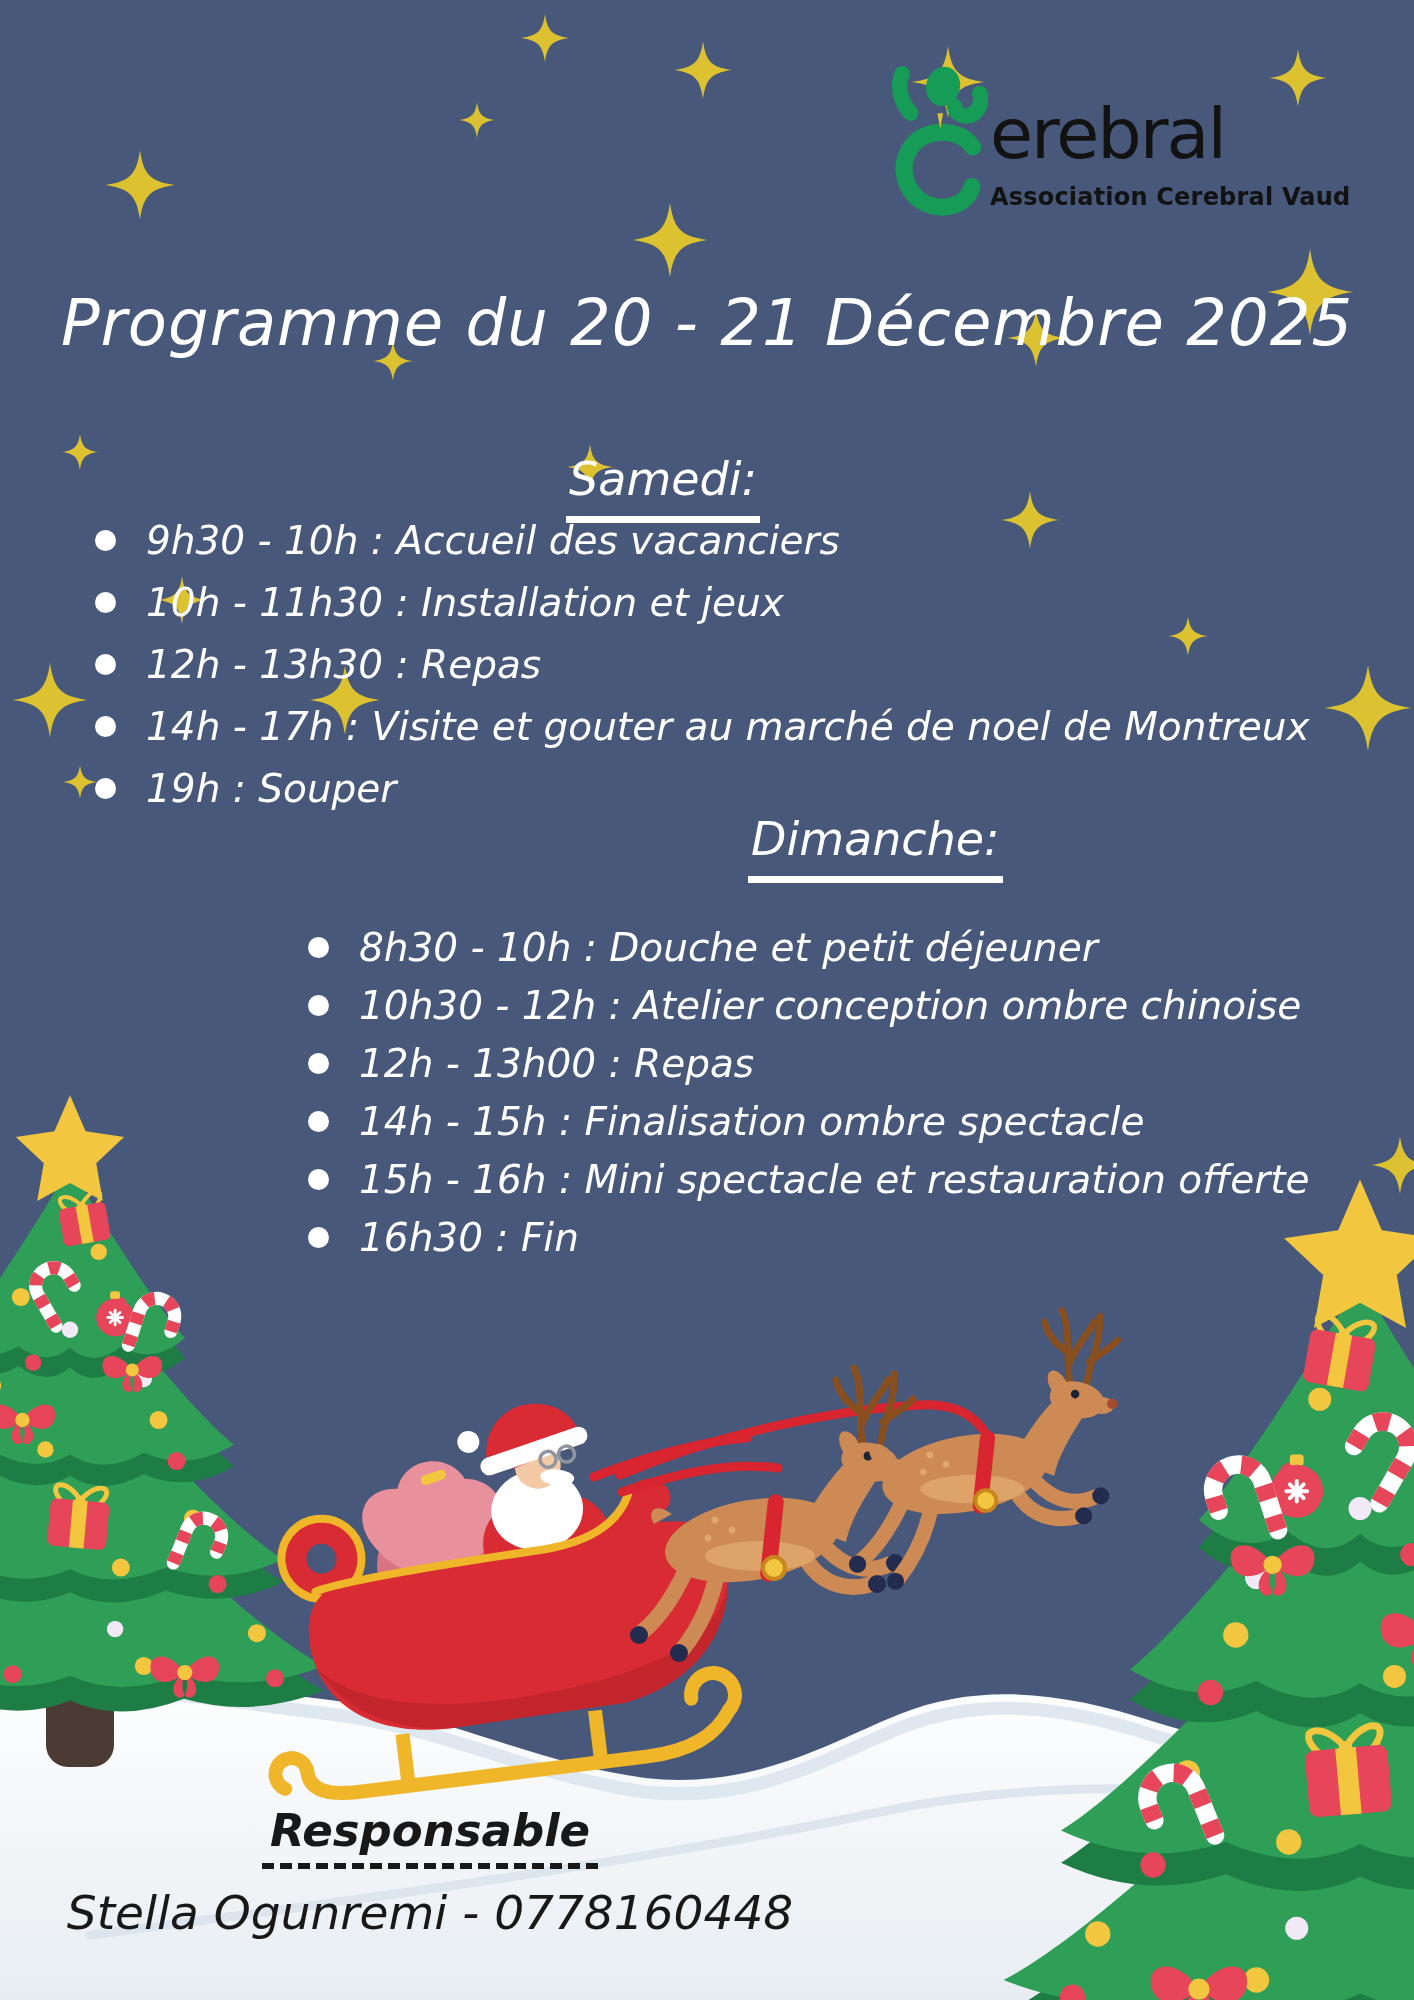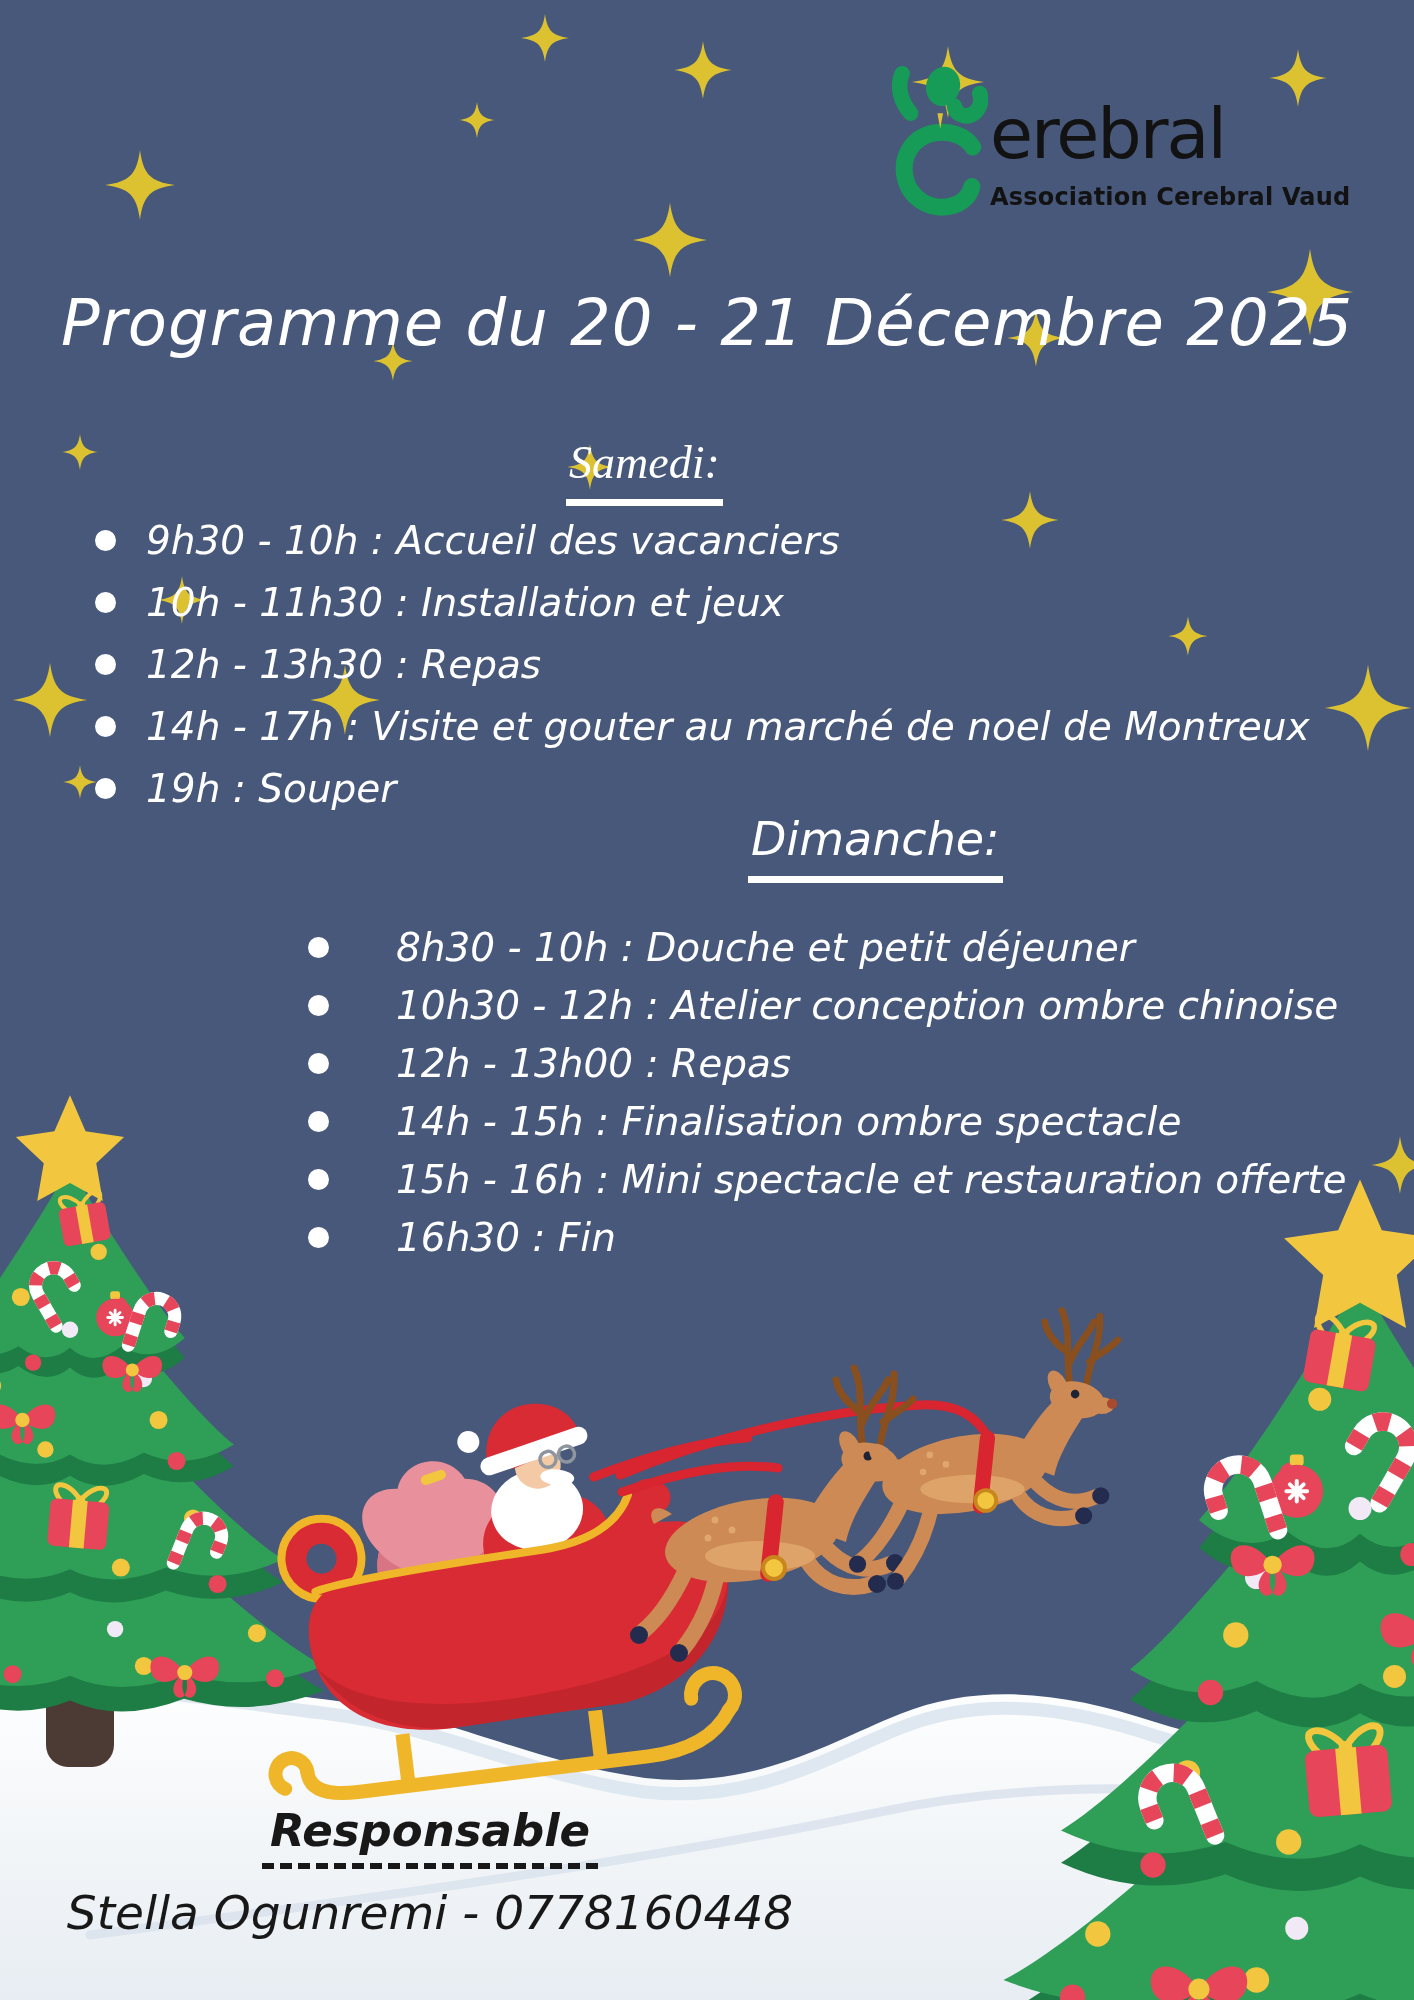--- a/index.html
+++ b/index.html
@@ -35,27 +35,27 @@
   .logo-text{margin-left:2px;}
   .brand{display:block;font-size:70px;line-height:1;letter-spacing:-2px;margin-top:38px;color:var(--logo-text);}
   .assoc{display:block;font-size:24px;font-weight:bold;margin-top:14px;letter-spacing:.2px;color:var(--logo-text);}
 
   
   .title{position:absolute;z-index:2;left:0;top:286px;width:100%;margin:0;text-align:center;
          color:var(--text-light);font-style:italic;font-weight:normal;font-size:64px;letter-spacing:1px;}
   .day-heading{position:absolute;z-index:2;margin:0;color:var(--text-light);
                font-style:italic;font-weight:normal;font-size:46px;}
   .day-heading span{display:inline-block;border-bottom:7px solid var(--text-light);padding:0 3px 10px;}
-  #samedi-heading{left:566px;top:436px;font-family:Liberation Serif, serif;}
+  #samedi-heading{left:566px;top:452px;}
   #dimanche-heading{left:748px;top:812px;}
   .schedule{position:absolute;z-index:2;list-style:none;margin:0;padding:0;}
   #samedi-list{left:95px;top:509px;}
   #samedi-list li{height:62px;}
   #dimanche-list{left:308px;top:918px;}
-  #dimanche-list li{height:58px;gap:37px;}
+  #dimanche-list li{height:58px;}
   .schedule li{display:flex;align-items:center;}
   .dot{width:21px;height:21px;border-radius:50%;background:var(--text-light);margin-right:30px;flex:none;}
   .item-text{color:var(--text-light);font-style:italic;font-size:39px;white-space:nowrap;}
 
   
   .footer{position:absolute;z-index:2;left:60px;top:1798px;width:740px;text-align:center;color:var(--text-dark);}
   .footer h3{margin:6px;font-size:45px;font-style:italic;font-weight:bold;}
   .footer h3 span{display:inline-block;border-bottom:6px dashed var(--text-dark);padding:0 8px 6px;}
   .contact{margin:16px 0 0;font-size:47px;font-style:italic;white-space:nowrap;}
 </style>

